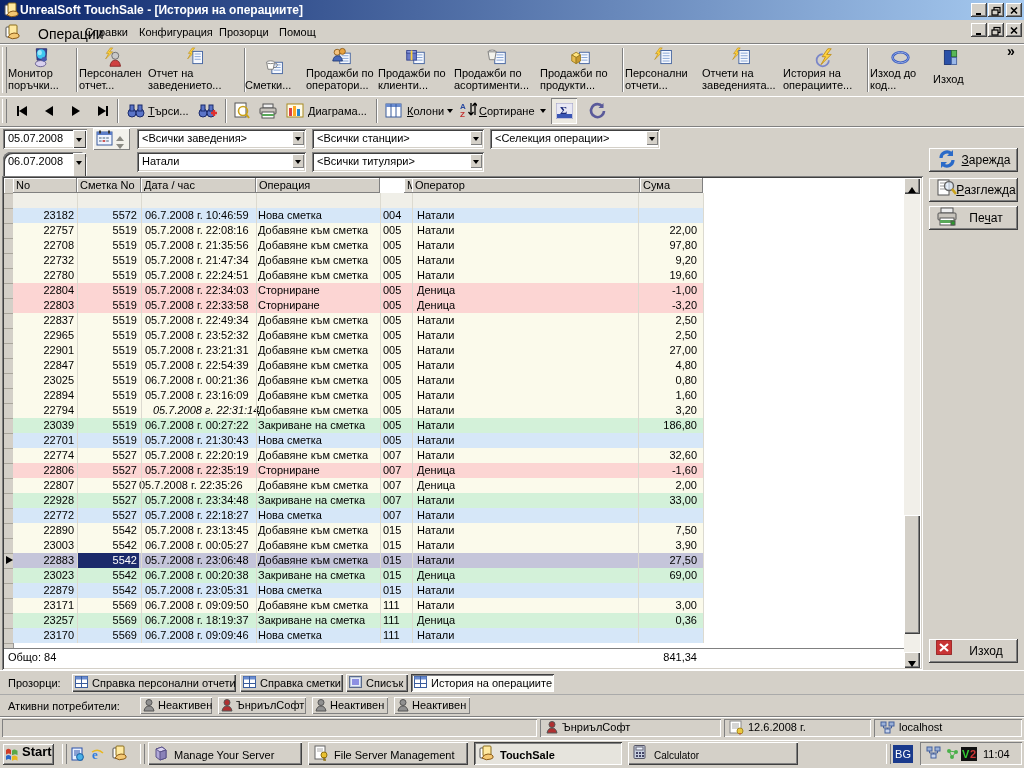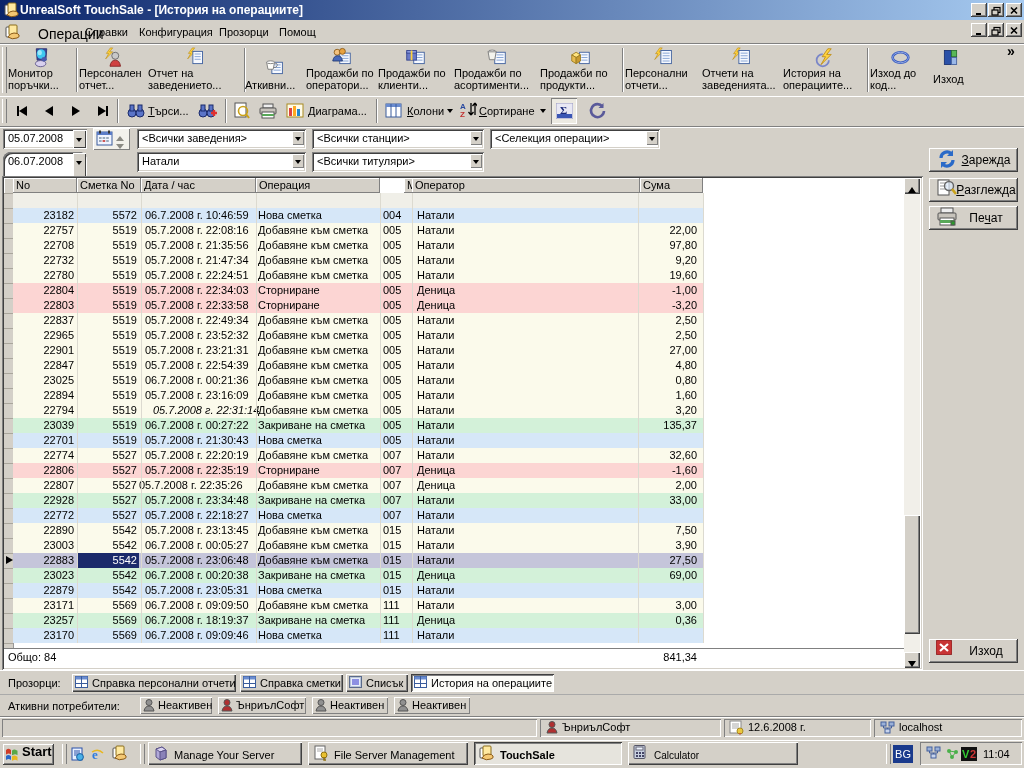--- a/index.html
+++ b/index.html
@@ -117,21 +117,21 @@
     <div class="tbico" style="position:absolute;left:0;right:0;top:11px;text-align:center;"><svg width="24" height="24" viewBox="0 0 24 24" style="">
         <rect x="9" y="6" width="12" height="13" fill="#f6f9ff" stroke="#3a5c9c"></rect>
         <line x1="11" y1="9" x2="19" y2="9" stroke="#7b9bd0" stroke-width="1"></line>
         <line x1="11" y1="12" x2="19" y2="12" stroke="#7b9bd0" stroke-width="1"></line>
         <line x1="11" y1="15" x2="19" y2="15" stroke="#7b9bd0" stroke-width="1"></line>
         <path d="M3 6 h9 l-1.5 8 h-6 z" fill="#fffefa" stroke="#777"></path>
         <path d="M12 7 q4 0 3 3 q-0.7 2.3 -4 2" fill="none" stroke="#777"></path>
         <ellipse cx="7.5" cy="6" rx="4.5" ry="1.6" fill="#fff" stroke="#777"></ellipse>
       </svg></div>
     <div class="tb1cap" style="position:absolute;left:0;right:0;bottom:3px;">
-Аткивни...</div>
+Сметки...</div>
   </div>
 <div class="a" style="left:306px;top:46px;width:70px;height:48px;">
     <div class="tbico" style="position:absolute;left:0;right:0;top:1px;text-align:center;"><svg width="24" height="24" viewBox="0 0 24 24" style="">
         <rect x="10" y="7" width="12" height="12" fill="#f6f9ff" stroke="#3a5c9c"></rect>
         <line x1="12" y1="10" x2="20" y2="10" stroke="#7b9bd0" stroke-width="1"></line>
         <line x1="12" y1="13" x2="20" y2="13" stroke="#7b9bd0" stroke-width="1"></line>
         <line x1="12" y1="16" x2="20" y2="16" stroke="#7b9bd0" stroke-width="1"></line>
         <circle cx="7" cy="6" r="3.4" fill="#f3c27f" stroke="#8a5a18"></circle>
         <circle cx="13" cy="5" r="3.4" fill="#e8a23f" stroke="#8a5a18"></circle>
         <path d="M2 16 q1 -6 5.5 -6 q5 0 5.5 6 z" fill="#4668b8" stroke="#223a74"></path>
@@ -553,21 +553,21 @@
     <span class="cell num" style="left:640px;width:57px;">3,20</span>
   </div>
 <div class="a" style="left:13px;top:418px;width:690px;height:15px;background:#d3f1d9;"></div>
 <div class="a" style="top:418px;left:0;width:703px;height:15px;line-height:15px;">
     <span class="cell num" style="left:13px;width:61px;">23039</span>
     <span class="cell num" style="left:77px;width:60px;color:#000;">5519</span>
     <span class="cell" style="left:145px;width:112px;">06.7.2008 г. 00:27:22</span>
     <span class="cell" style="left:258px;width:120px;">Закриване на сметка</span>
     <span class="cell" style="left:383px;width:28px;">005</span>
     <span class="cell" style="left:417px;width:110px;">Натали</span>
-    <span class="cell num" style="left:640px;width:57px;">135,37</span>
+    <span class="cell num" style="left:640px;width:57px;">186,80</span>
   </div>
 <div class="a" style="left:13px;top:433px;width:690px;height:15px;background:#d6e7f8;"></div>
 <div class="a" style="top:433px;left:0;width:703px;height:15px;line-height:15px;">
     <span class="cell num" style="left:13px;width:61px;">22701</span>
     <span class="cell num" style="left:77px;width:60px;color:#000;">5519</span>
     <span class="cell" style="left:145px;width:112px;">05.7.2008 г. 21:30:43</span>
     <span class="cell" style="left:258px;width:120px;">Нова сметка</span>
     <span class="cell" style="left:383px;width:28px;">005</span>
     <span class="cell" style="left:417px;width:110px;">Натали</span>
   </div>

